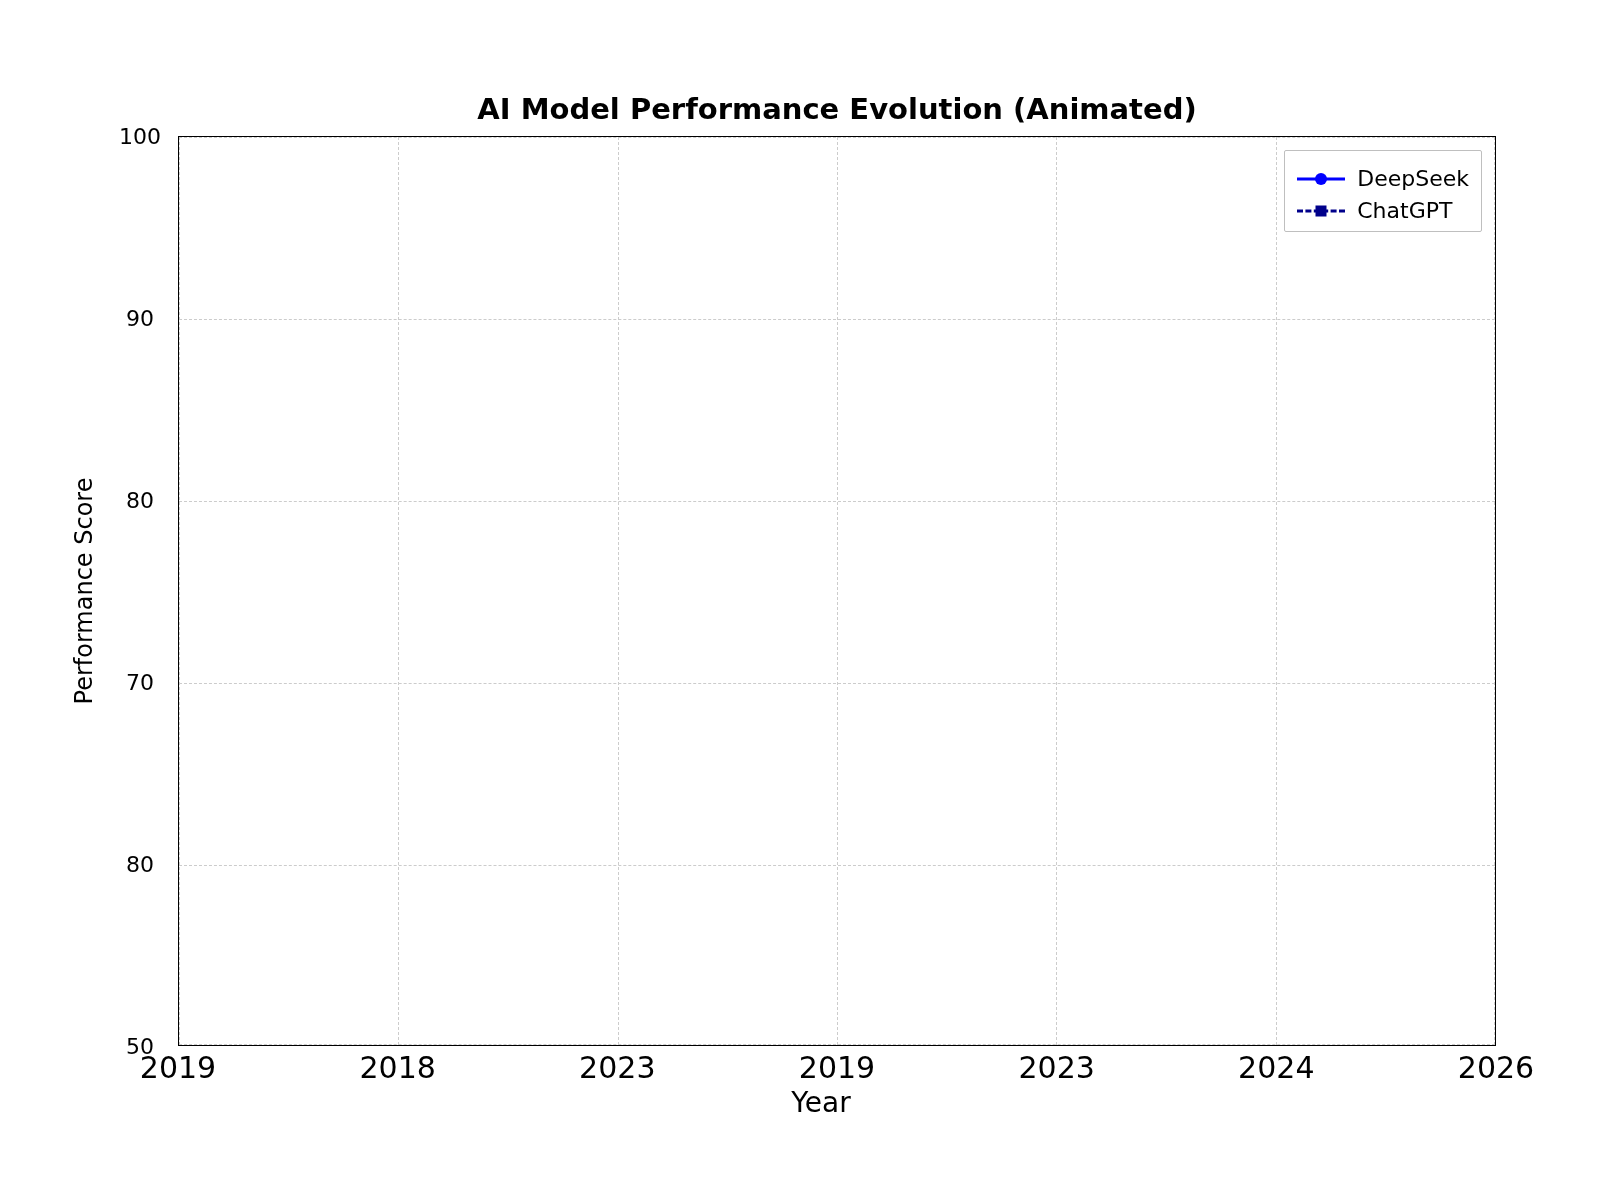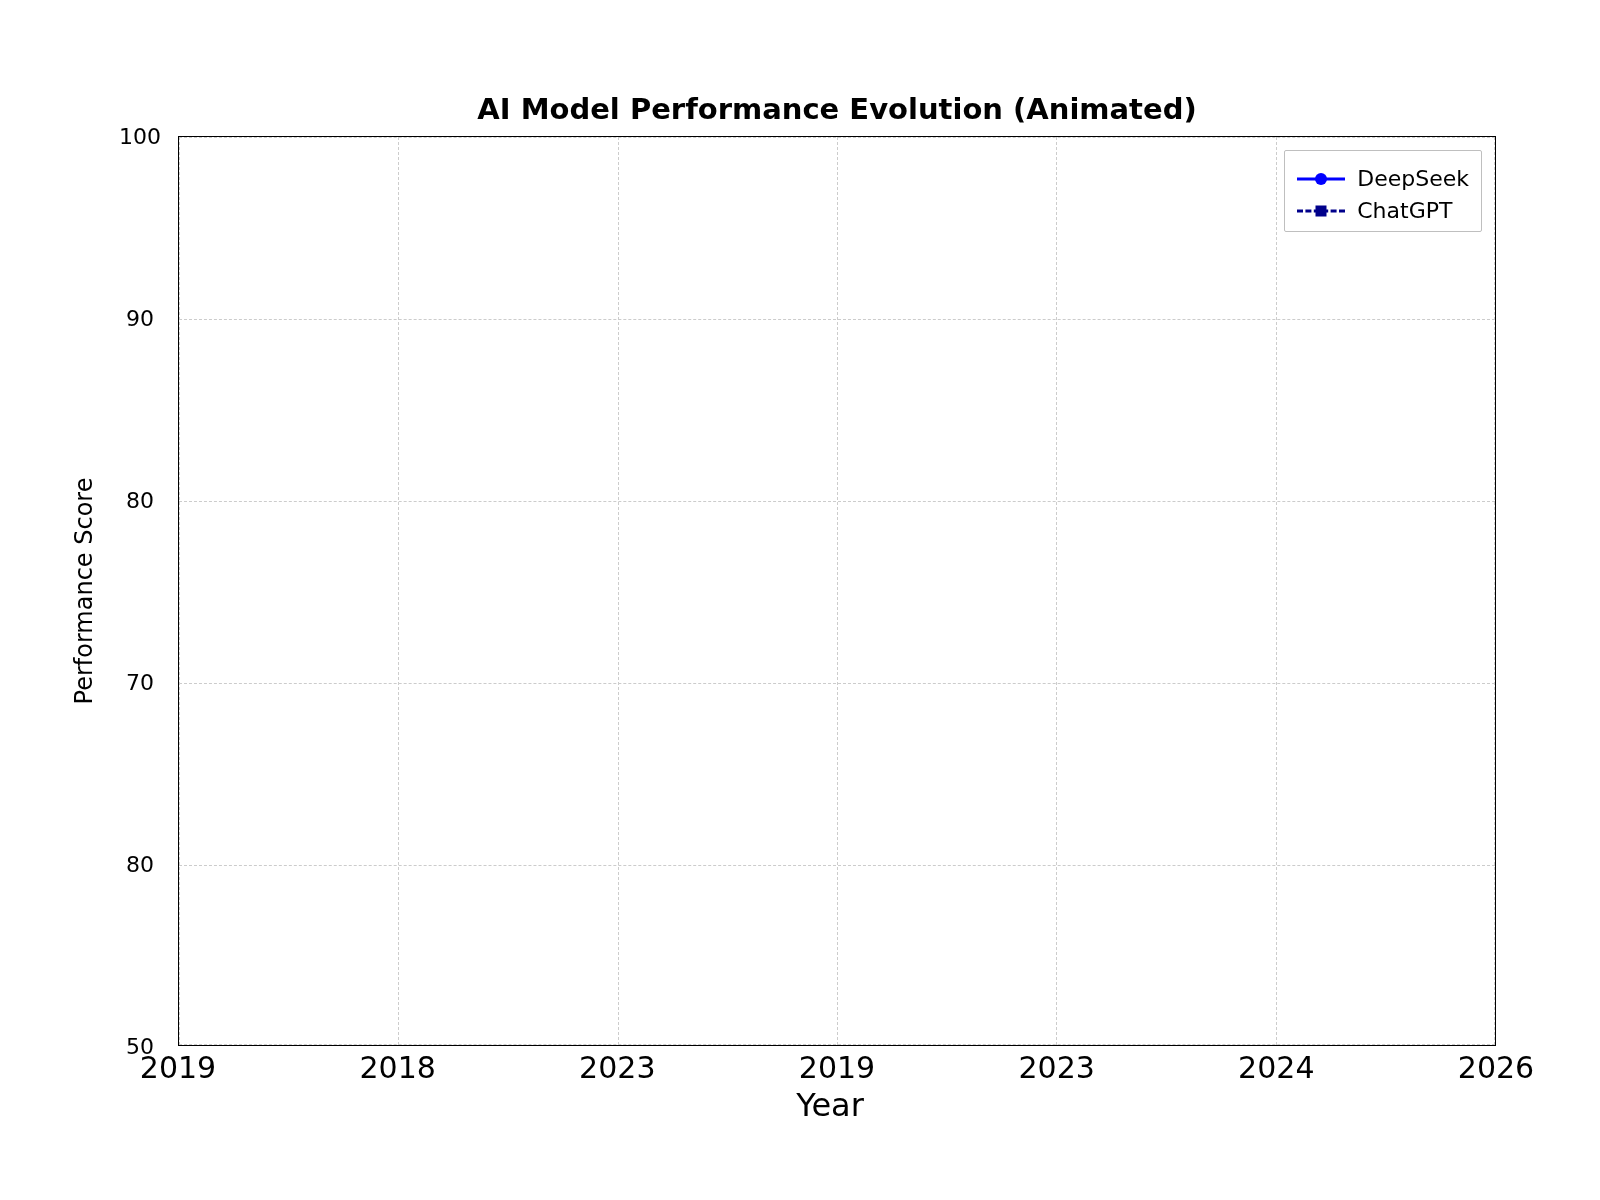--- a/index.html
+++ b/index.html
@@ -48,25 +48,25 @@
     left: 178px;
     width: 1318px;
     top: 92px;
     text-align: center;
     font-size: 29px;
     font-weight: 700;
     color: #000000;
   }
   .xlabel {
     position: absolute;
-    left: 171px;
+    left: 162px;
     width: 1318px;
     top: 1086px;
     text-align: center;
-    font-size: 32px;
+    font-size: 28px;
     color: #000000;
   }
   .ylabel {
     position: absolute;
     left: 70px;
     top: 136px;
     width: 910px;
     height: 30px;
     transform-origin: 0 0;
     transform: rotate(-90deg) translate(-100%, 0);

